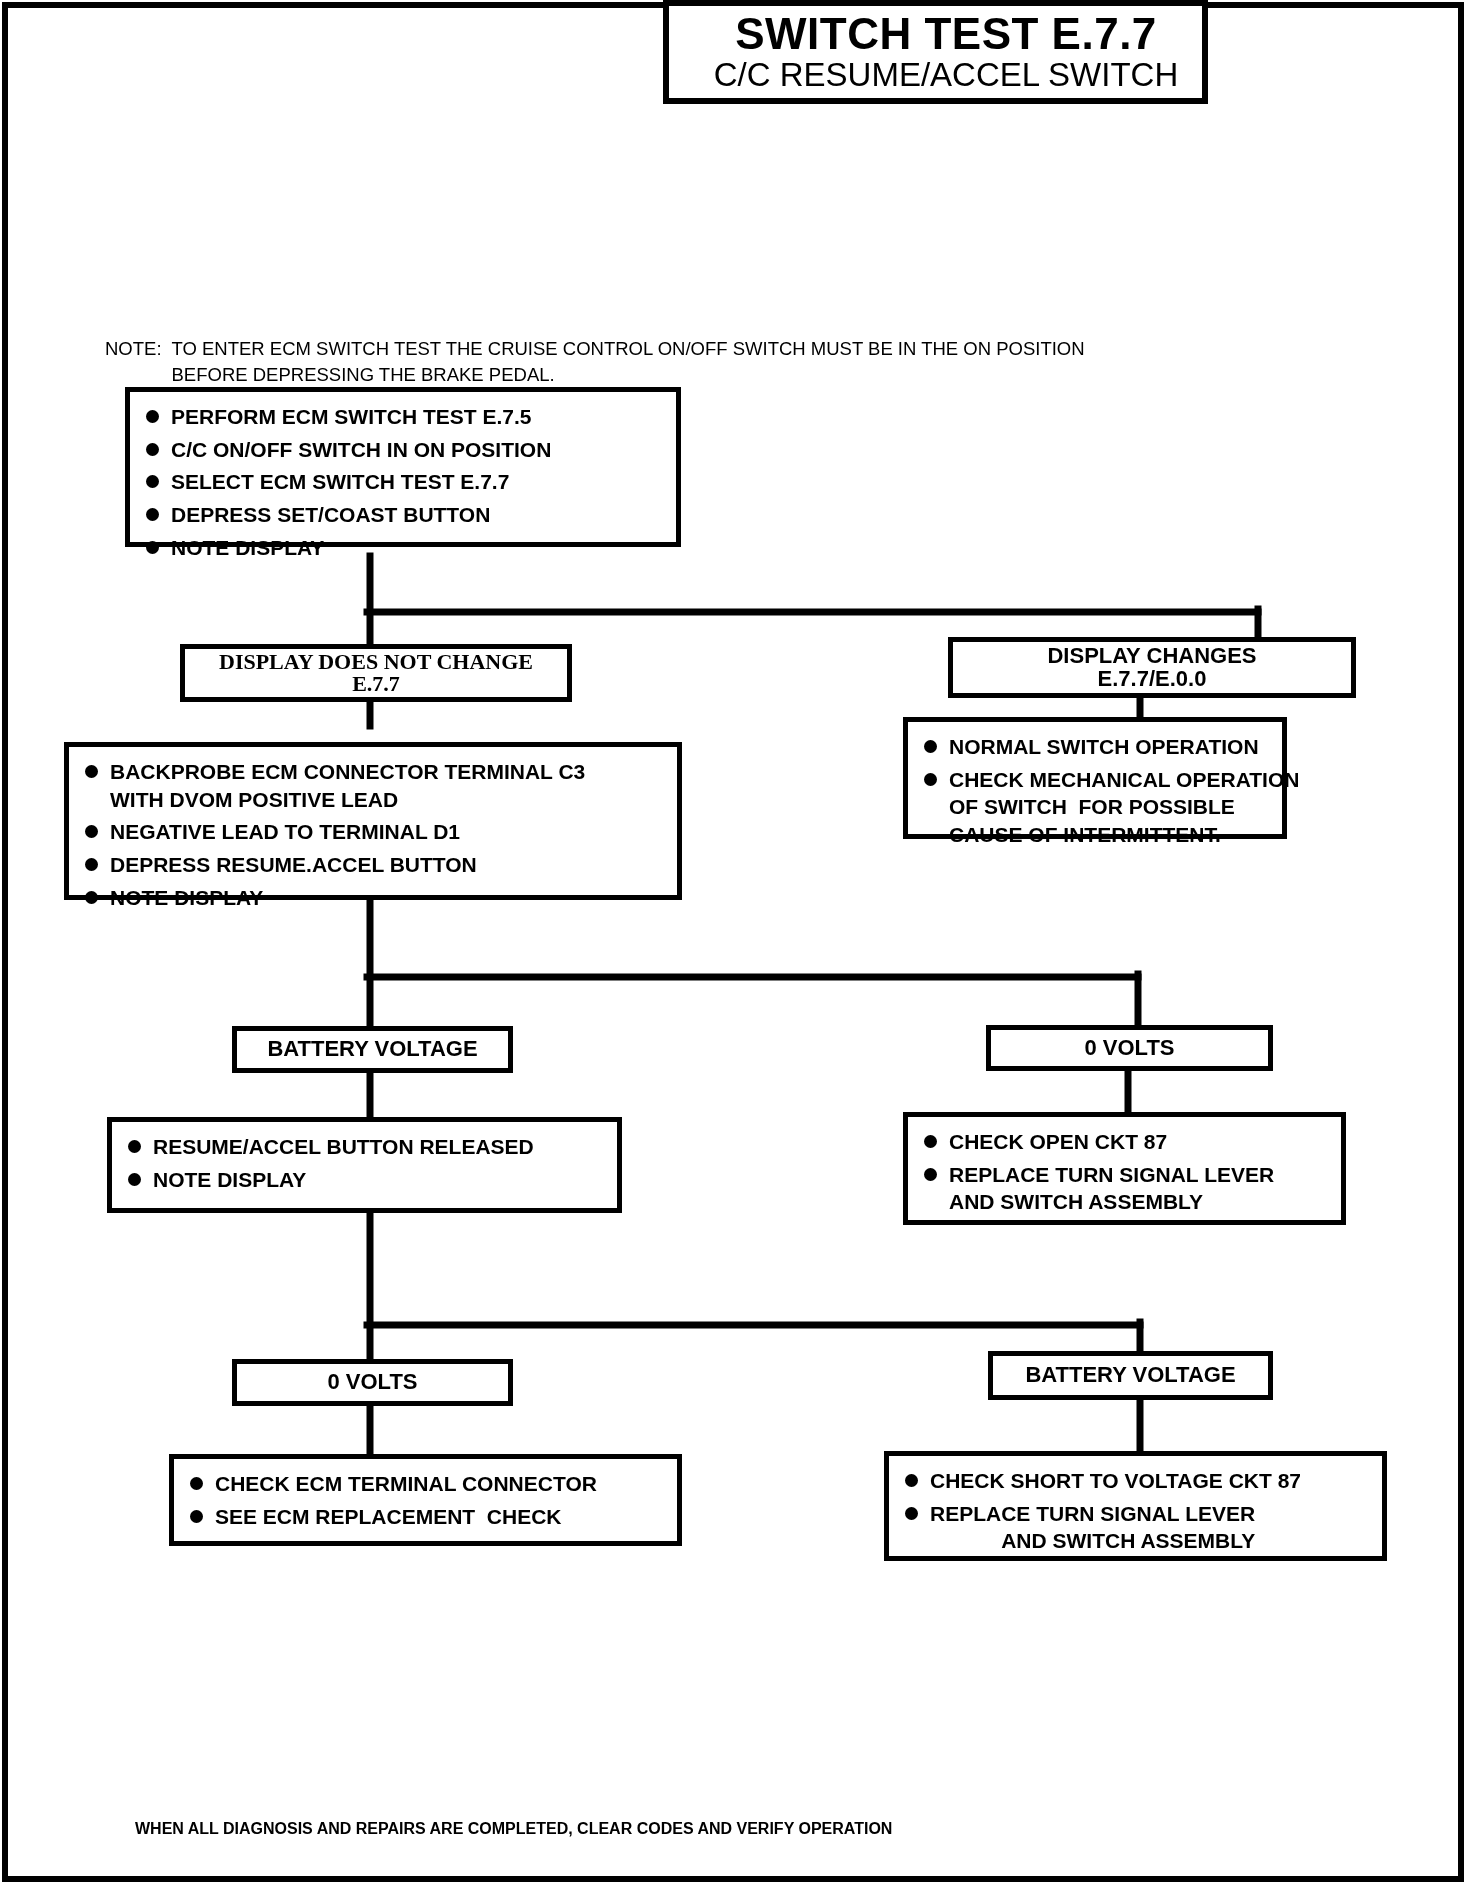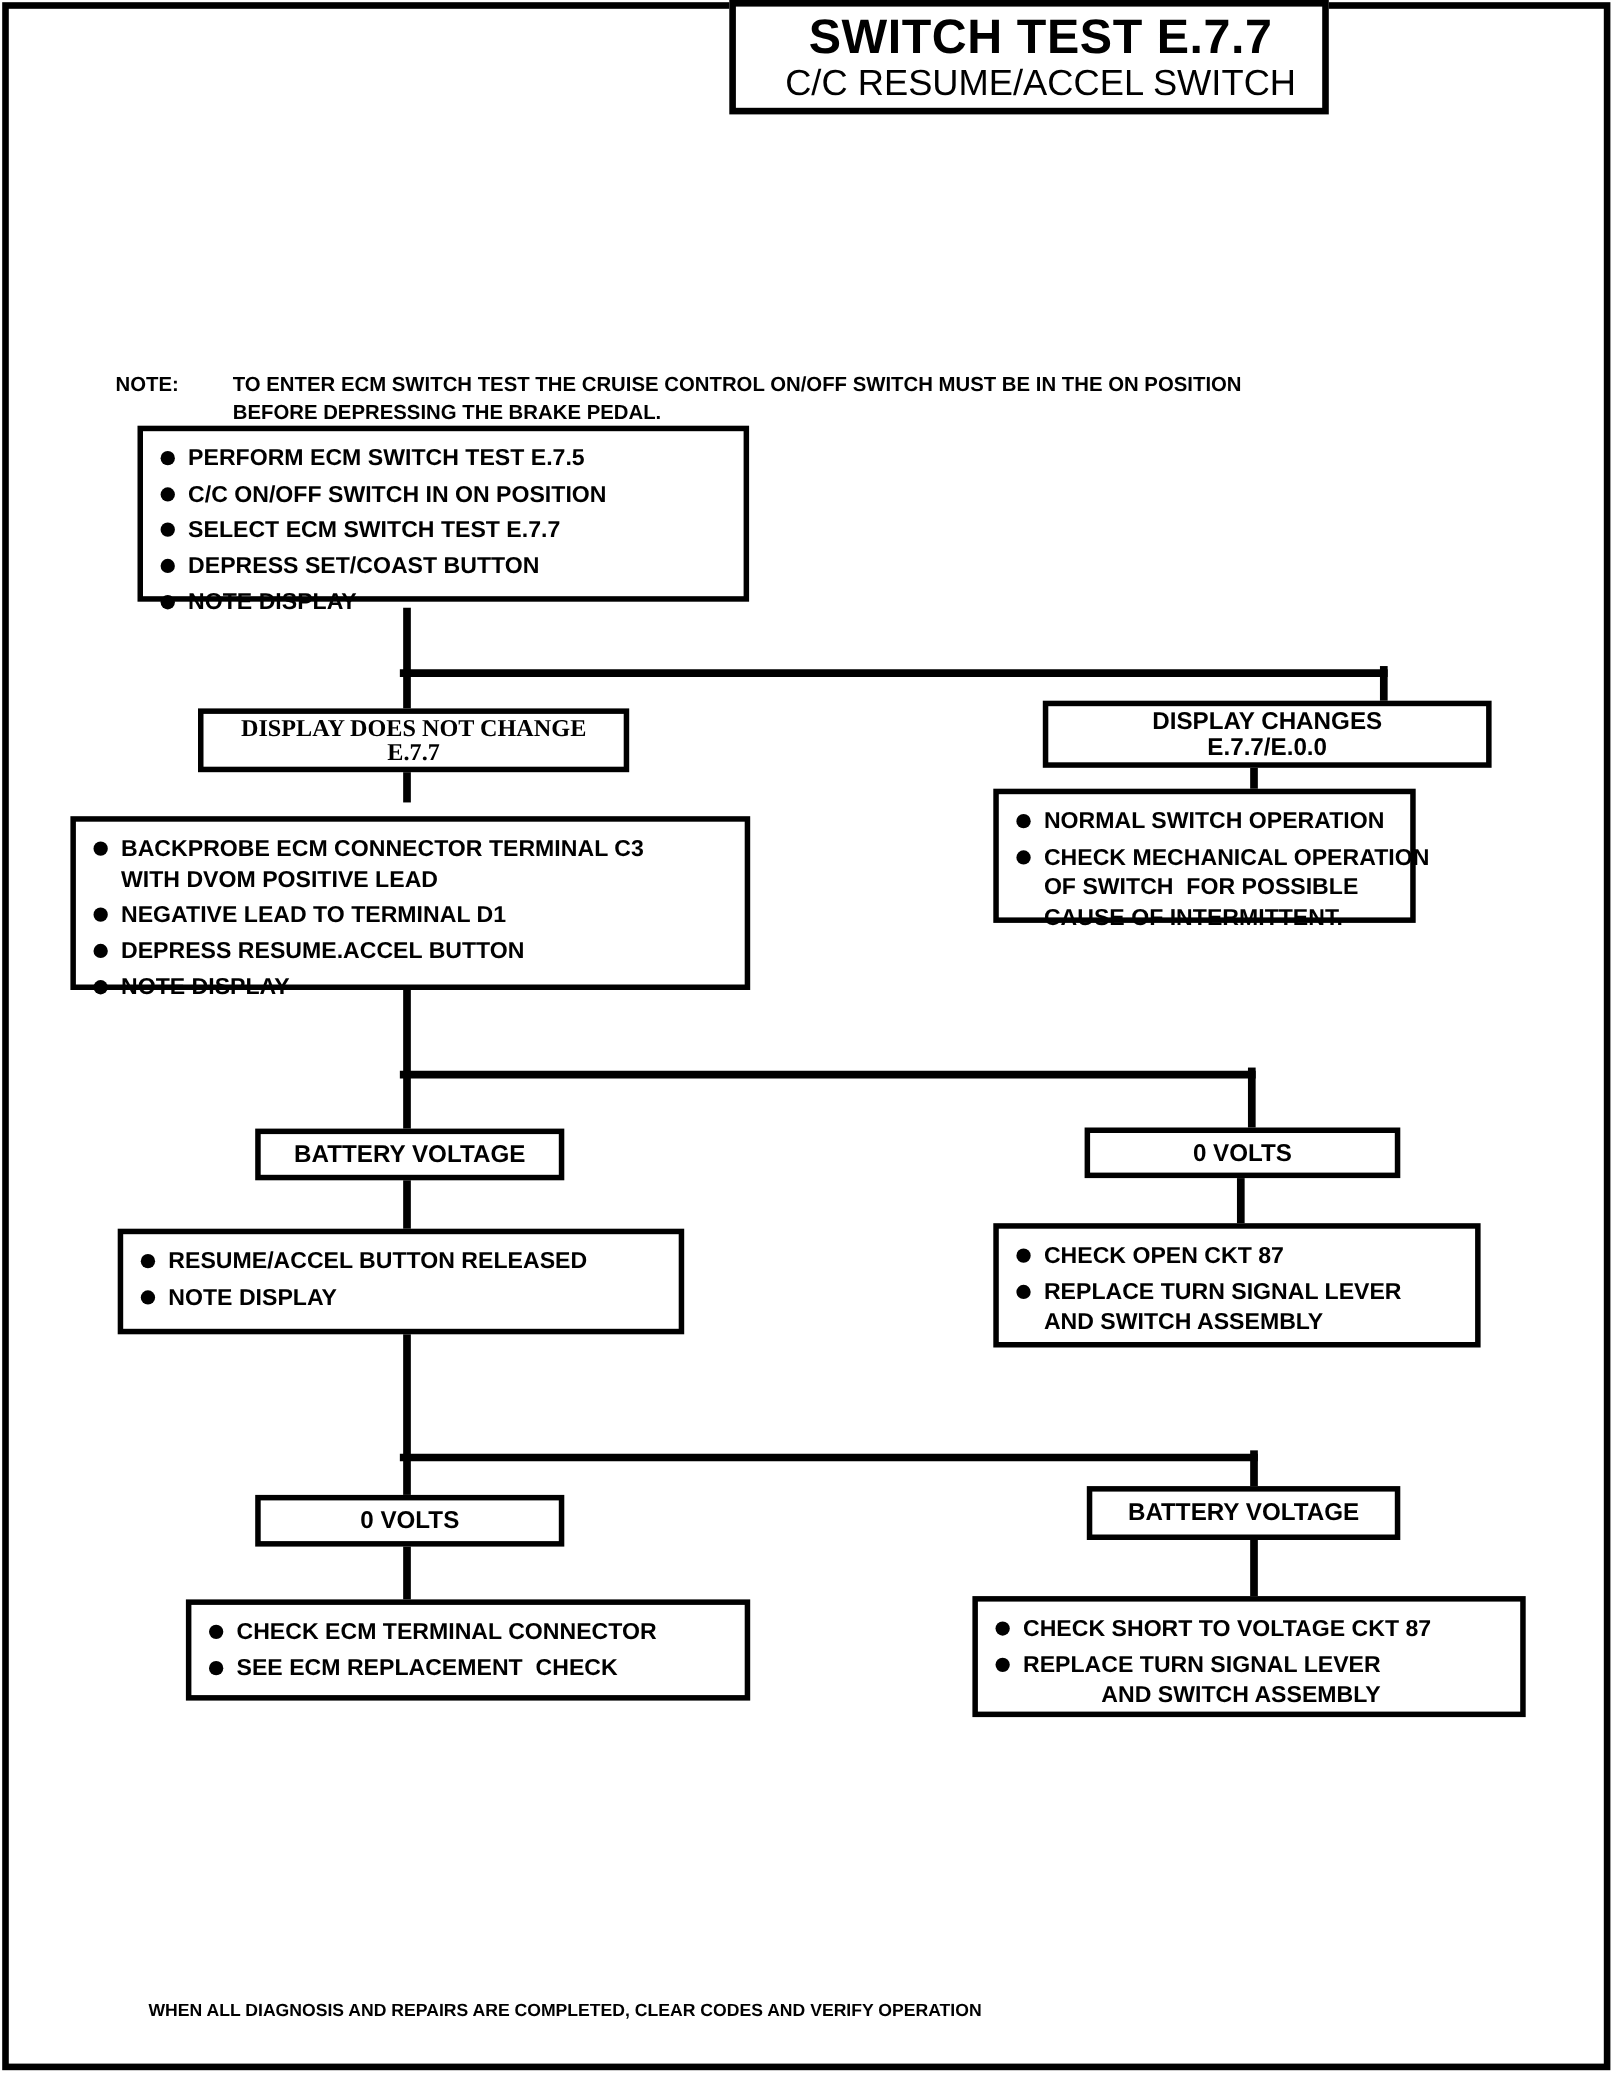--- a/index.html
+++ b/index.html
@@ -50,25 +50,25 @@
     line-height: 1.05;
     margin-top: 2px;
     white-space: pre;
   }
   
   .note {
     position: absolute;
     left: 105px; top: 336px;
     display: flex;
     font-size: 18.5px;
-    font-weight: 700;
+    font-weight: 400;
     line-height: 26px;
   }
   .note-label { white-space: pre; margin-right: 10px; }
-  .note-body  { white-space: pre; margin-left: 39px; }
+  .note-body  { white-space: pre; }
   
   .fbox {
     position: absolute;
     border: 5px solid #000;
     box-sizing: border-box;
     background: #fff;
   }
   .bullets {
     padding: 11px 8px 6px 12px;
   }

